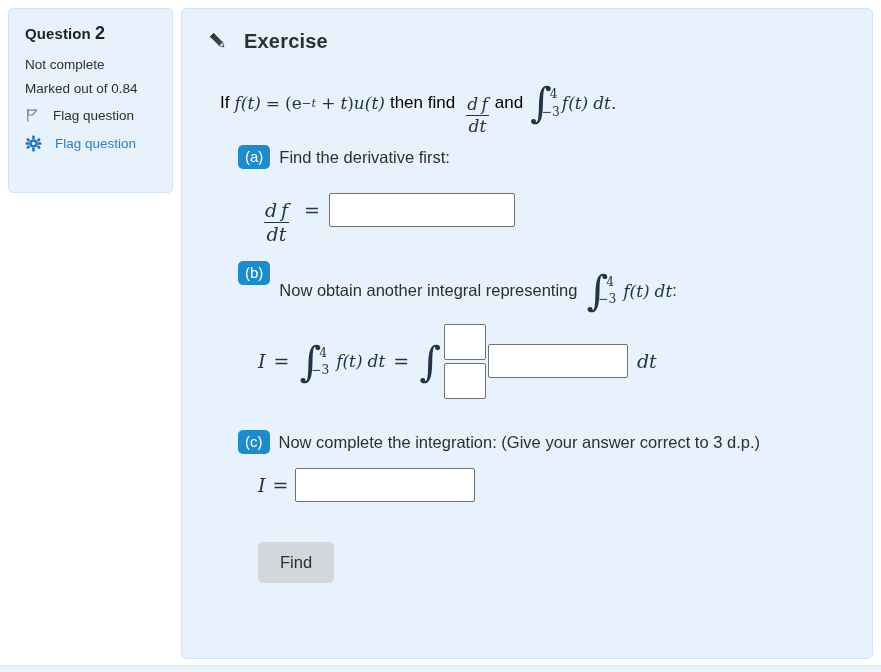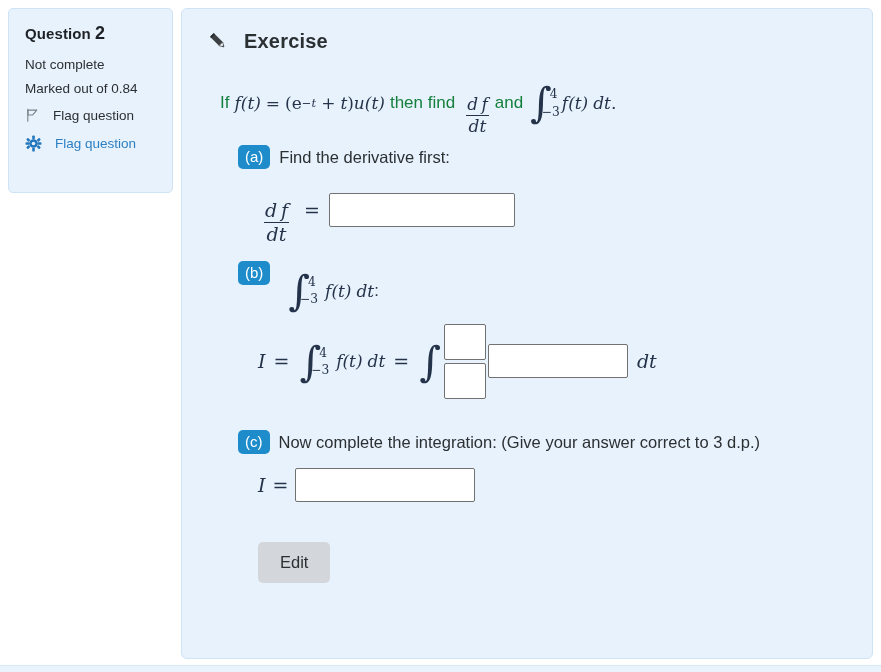--- a/index.html
+++ b/index.html
@@ -97,21 +97,21 @@
     font-size: 20px;
     font-weight: bold;
     color: #2b3033;
     letter-spacing: .2px;
   }
 
   
   .mathser { font-family: "DejaVu Serif", "Liberation Serif", serif; color: #25334a; }
   .mi { font-style: italic; font-family: "DejaVu Serif", "Liberation Serif", serif; color: #25334a; }
   .mu { font-style: normal; font-family: "DejaVu Serif", "Liberation Serif", serif; color: #25334a; }
-  .sans { font-family: "Liberation Sans", sans-serif; color: #15803d; }
+  .sans { font-family: "Liberation Sans", sans-serif; color: #000000; }
 
   .stmt {
     display: flex;
     align-items: center;
     flex-wrap: nowrap;
     font-size: 17px;
     margin: 0 0 14px 14px;
     height: 56px;
   }
   .stmt > * { margin-right: 5px; }
@@ -354,20 +354,21 @@
         <span class="den mi">dt</span>
       </span>
       <span class="eq mu">=</span>
       <input class="ansbox box-a" type="text" value="" style="">
     </div>
 
     
     <div class="part" style="margin-top:18px; align-items:center;">
       <span class="badge" style="align-self:flex-start; margin-top:2px;">(b)</span>
       <span class="part-text" style="display:flex; align-items:center; padding-top:14px;">
+        <span>Now obtain another integral representing</span>
         <span class="intg" style="font-size:17px; margin-left:9px;">
           <span class="sign">∫</span>
           <span class="lims mathser">
             <span class="up">4</span>
             <span class="lo">−3</span>
           </span>
         </span>
         <span class="mi" style="font-size:17px; margin-left:5px;">f(t)</span>
         <span class="mi" style="font-size:17px; margin-left:5px;">dt</span>
         <span>:</span>
@@ -402,17 +403,17 @@
     <div class="part" style="margin-top:30px">
       <span class="badge">(c)</span>
       <span class="part-text">Now complete the integration: (Give your answer correct to 3 d.p.)</span>
     </div>
     <div class="row-c">
       <span class="mi" style="font-size:19px; margin-right:7px;">I</span>
       <span class="eq mu">=</span>
       <input class="ansbox box-c" type="text" value="" style="">
     </div>
 
-    <button class="check-btn">Edit</button>
+    <button class="check-btn">Find</button>
   </div>
 
   <div class="bottom-strip"></div>
 </div>
 
 </body></html>

